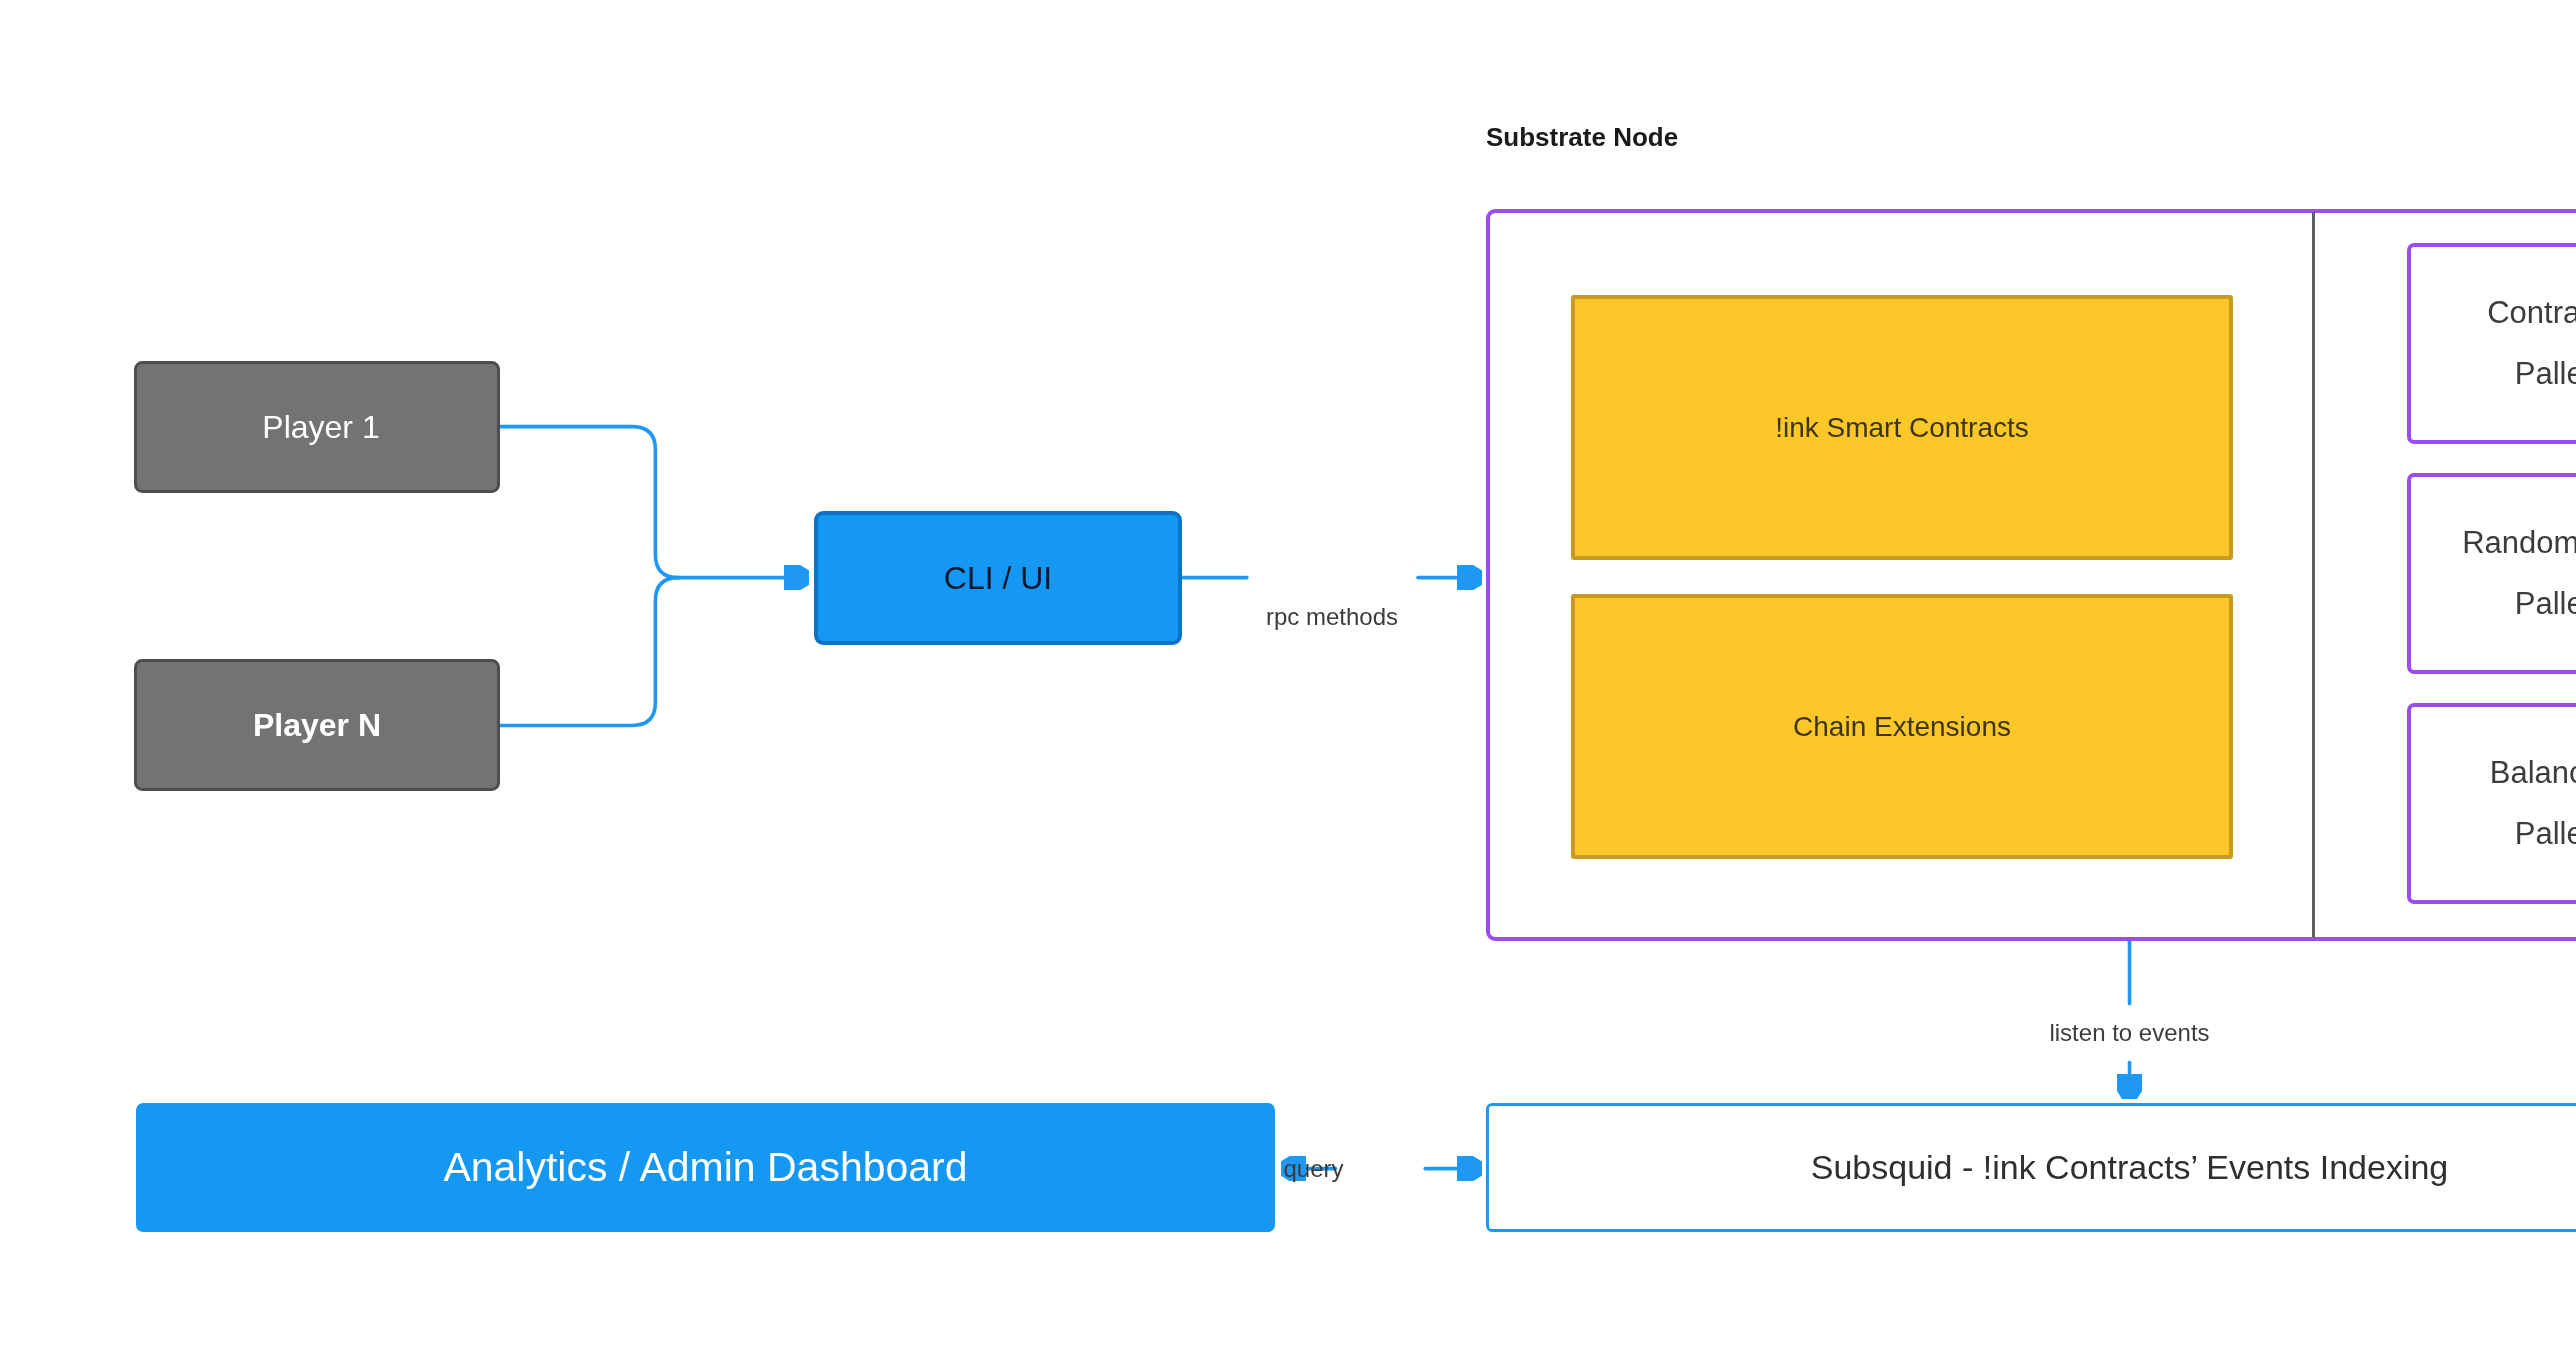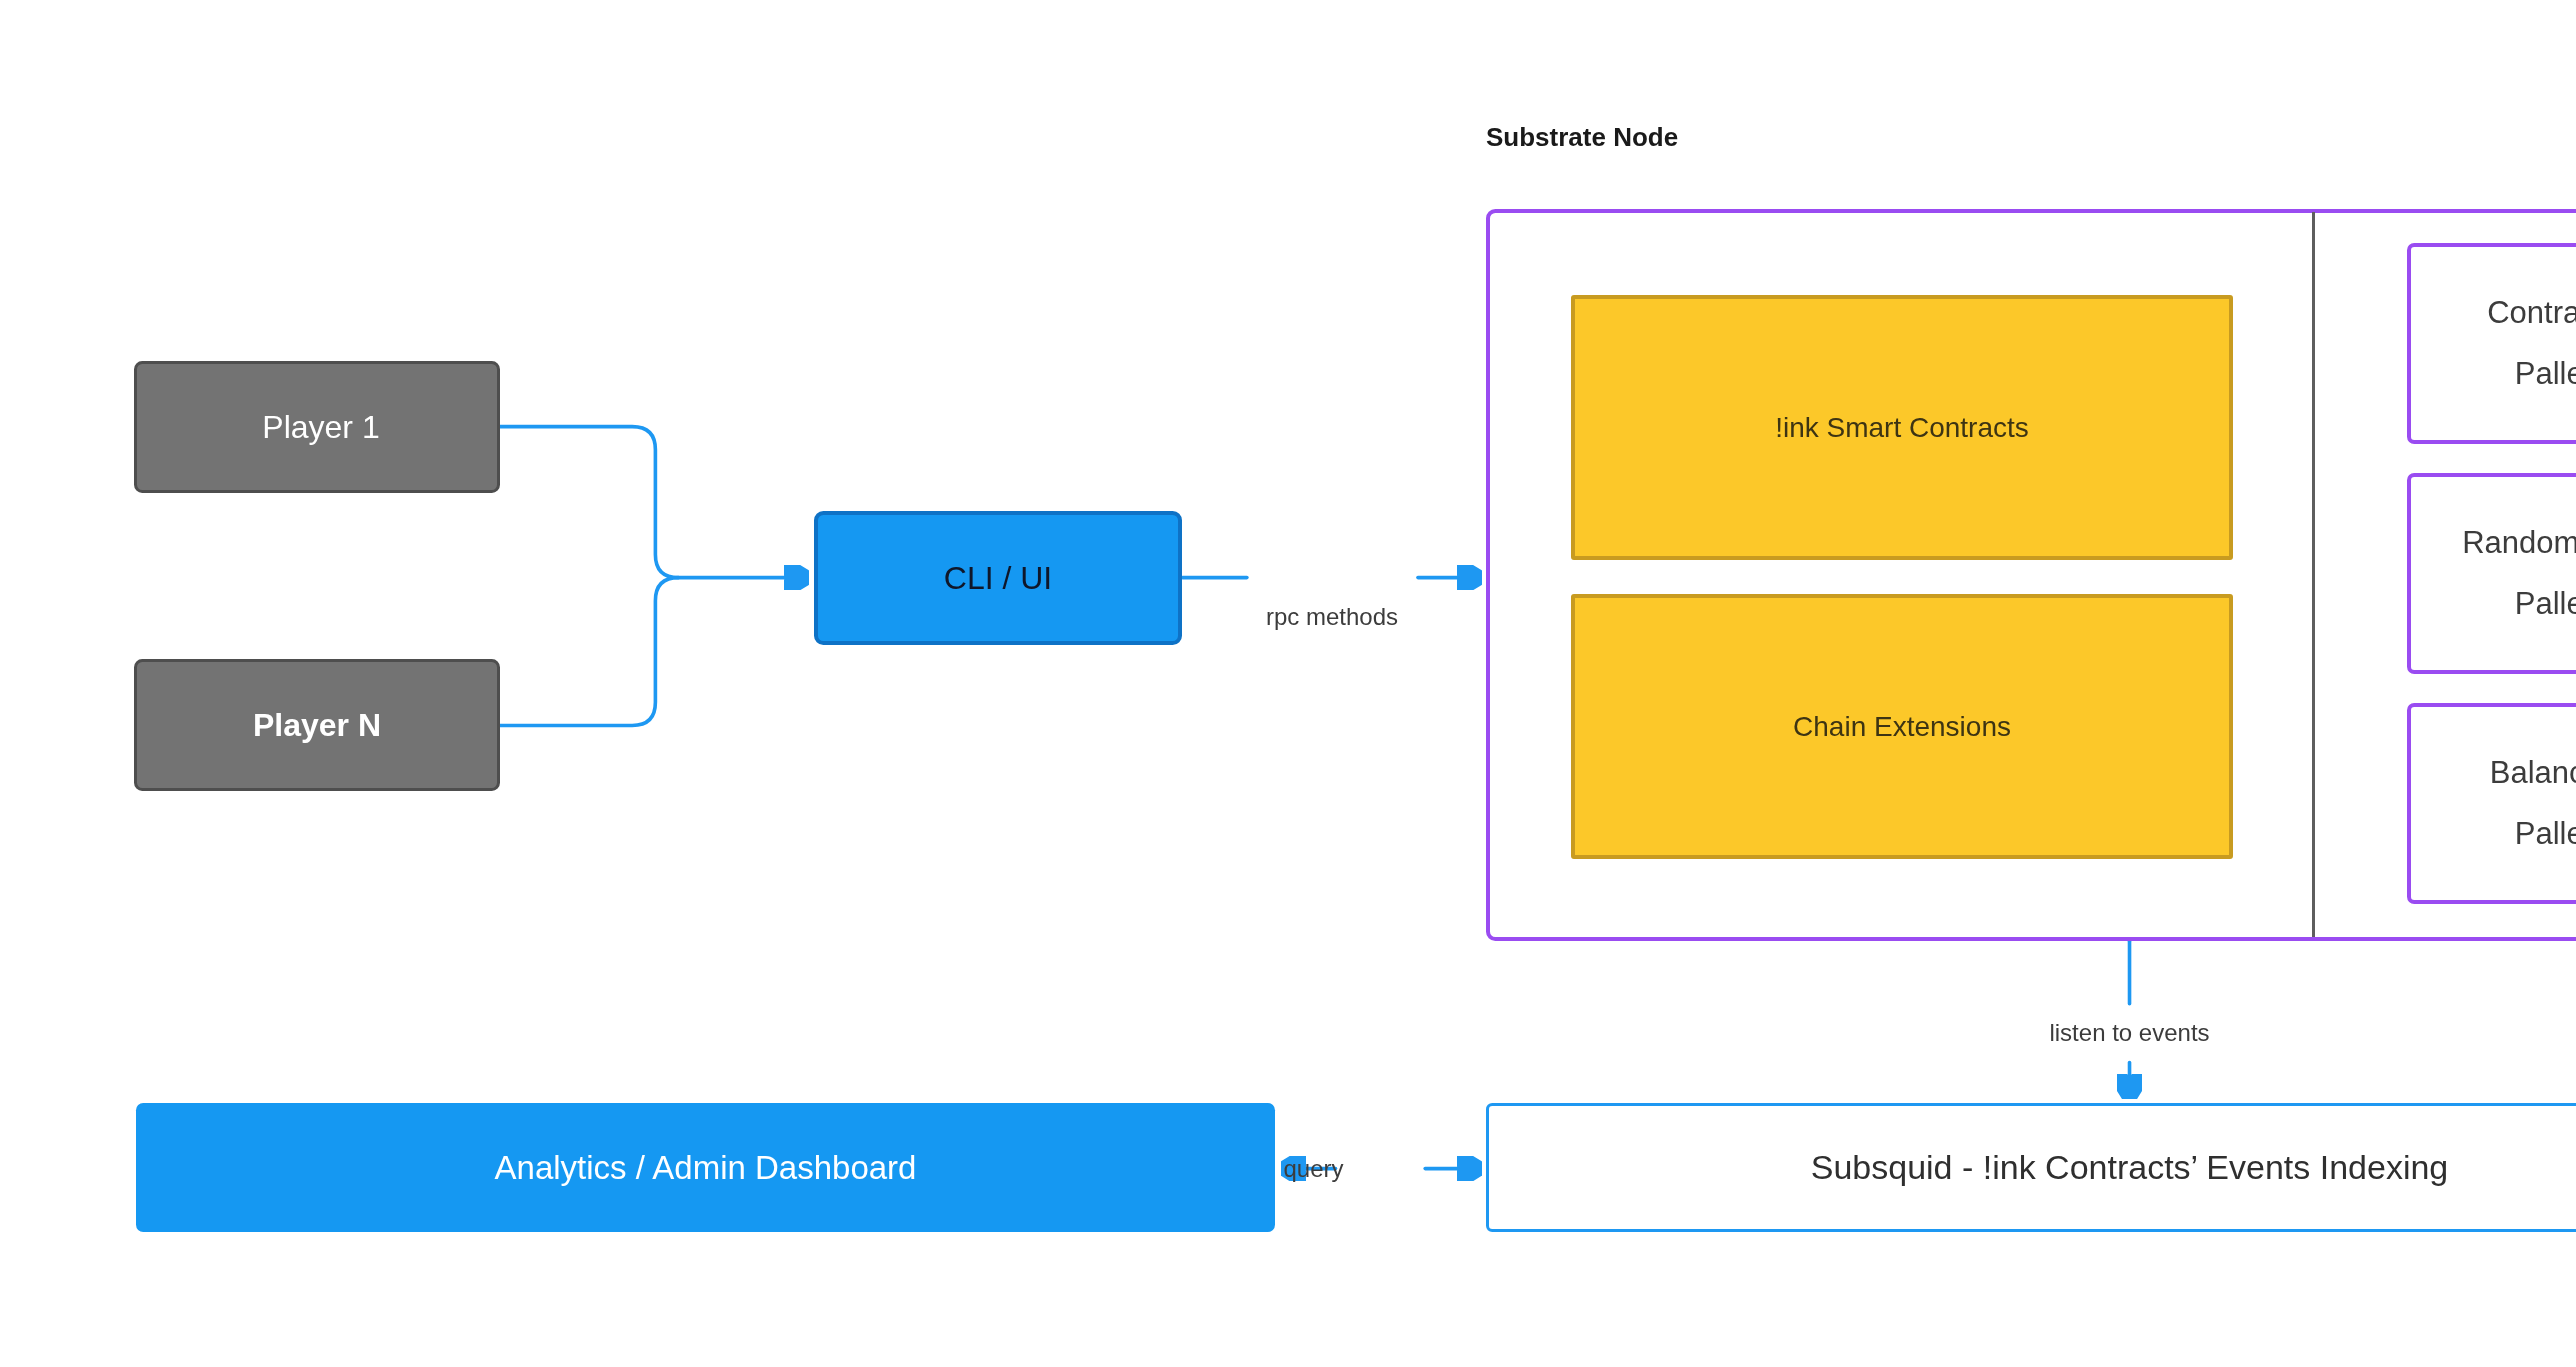--- a/index.html
+++ b/index.html
@@ -52,21 +52,21 @@
   }
   #pallet-contracts{top:243px;}
   #pallet-randomness{top:473px;}
   #pallet-balances{top:703px;}
   #subsquid{
     left:1486px;top:1103px;width:1287px;height:129px;background:#fff;
     border:3.6px solid var(--arrow);border-radius:6.2px;color:#2F2F2F;font-size:34px;font-weight:500;
   }
   #analytics{
     left:136px;top:1103px;width:1139px;height:129px;background:var(--blue);
-    border-radius:7.2px;color:#fff;font-size:33px;
+    border-radius:7.2px;color:#fff;font-size:41px;
   }
   .edge-label{
     position:absolute;text-align:center;font-size:24px;color:var(--text-gray);white-space:nowrap;
   }
   #lbl-rpc{left:1229px;top:583px;width:206px;margin-top:20px;}
   #lbl-listen{left:1975px;top:1019px;width:309px;}
   #lbl-query{left:1236px;top:1155px;width:155px;}
   #wires{position:absolute;left:0;top:0;pointer-events:none;}
   #wires path{fill:none;stroke:var(--arrow);stroke-width:7px;stroke-linecap:round;stroke-linejoin:round;}
   #arr-head{stroke:var(--arrow);fill:none;}

